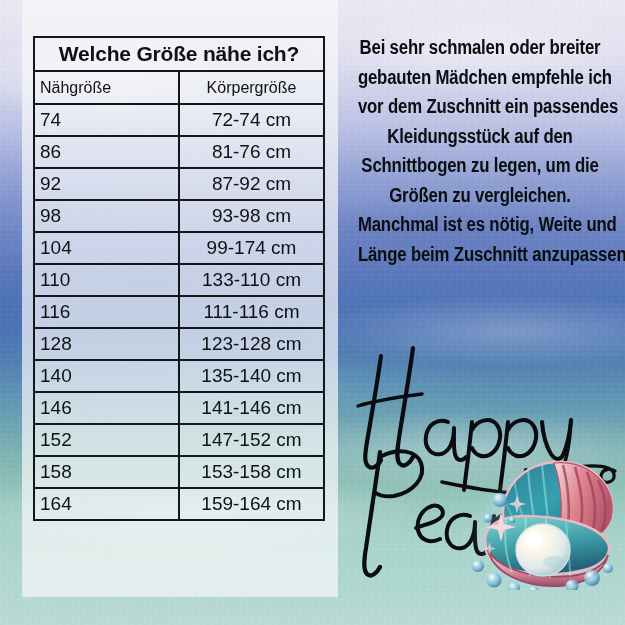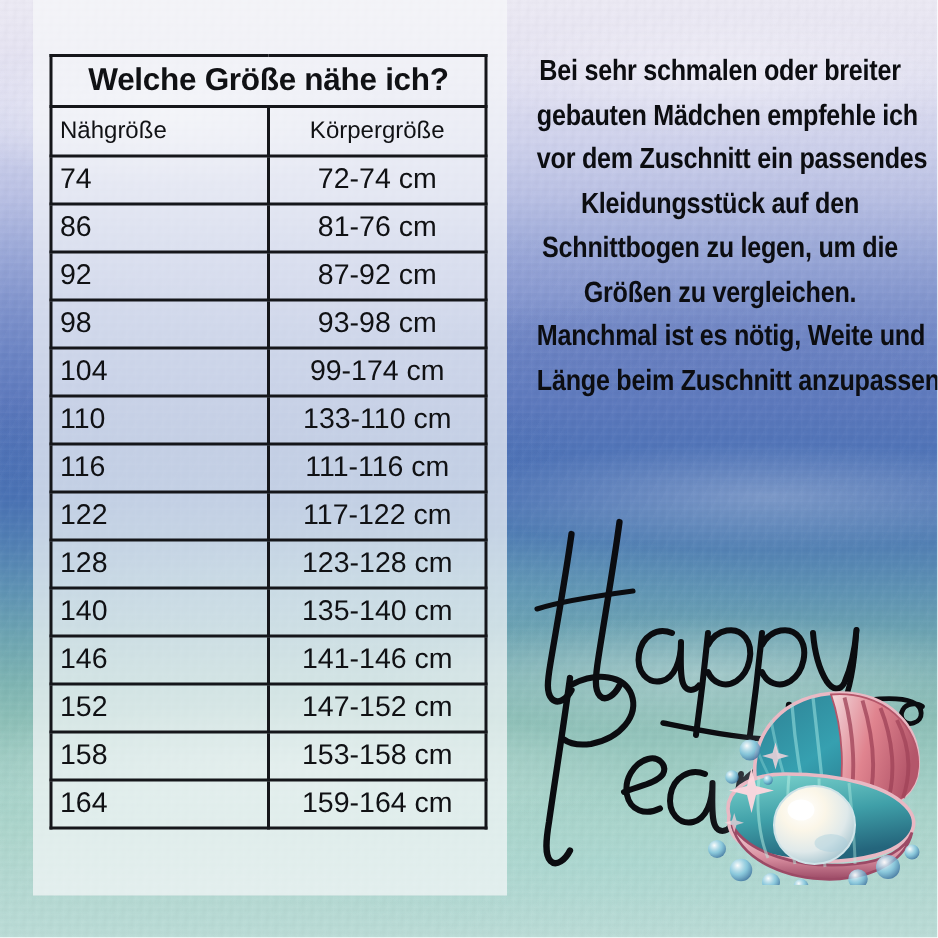--- a/index.html
+++ b/index.html
@@ -205,24 +205,20 @@
           <td class="cell-size">104</td>
           <td class="cell-height">99-174 cm</td>
         </tr>
         <tr>
           <td class="cell-size">110</td>
           <td class="cell-height">133-110 cm</td>
         </tr>
         <tr>
           <td class="cell-size">116</td>
           <td class="cell-height">111-116 cm</td>
-        </tr>
-        <tr>
-          <td class="cell-size">122</td>
-          <td class="cell-height">117-122 cm</td>
         </tr>
         <tr>
           <td class="cell-size">128</td>
           <td class="cell-height">123-128 cm</td>
         </tr>
         <tr>
           <td class="cell-size">140</td>
           <td class="cell-height">135-140 cm</td>
         </tr>
         <tr>

